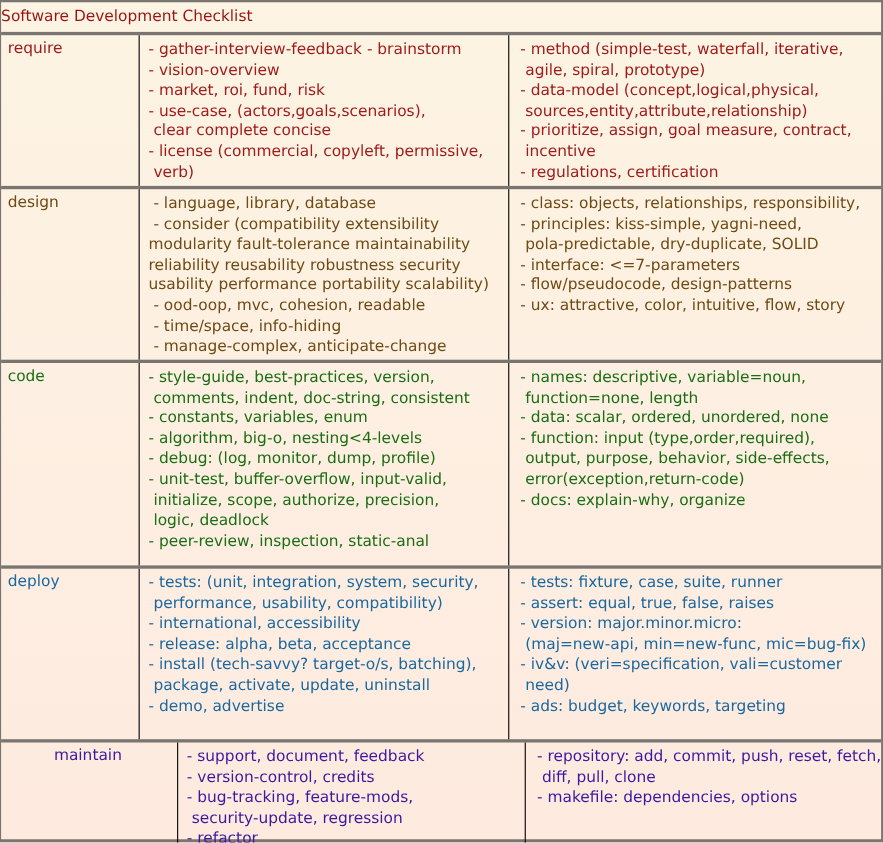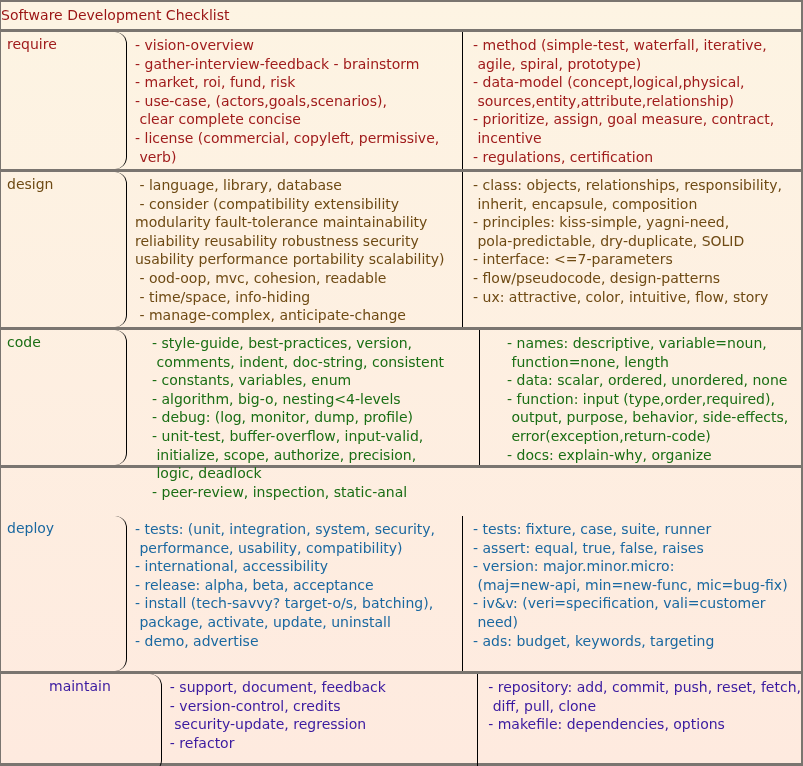--- a/index.html
+++ b/index.html
@@ -24,41 +24,41 @@
     color: #9a1414;
     border-bottom: 3px solid #7a7570;
     letter-spacing: 0;
   }
   .row {
     display: flex;
     box-sizing: border-box;
     border-bottom: 3px solid #7a7570;
   }
   .row:last-child { border-bottom: none; padding-left: 42px; }
-  .c0 { width: 126px; padding: 4px 0 0 6px; box-sizing: border-box; border-right: 1px solid #000; border-radius: 12px; }
+  .c0 { width: 126px; padding: 4px 0 0 6px; box-sizing: border-box; border-right: 1px solid #000; }
   .c1 { width: 336px; padding: 4px 0 0 8px; box-sizing: border-box; border-right: 1px solid #000; }
   .c2 { flex: 1; padding: 4px 0 0 10px; box-sizing: border-box; }
   .line { line-height: 18.6px; white-space: pre; }
   .r-require { height: 140px; color: #a01c1c; }
   .r-design { height: 158px; color: #6e4a14; }
-  .r-code { height: 138px; color: #1a6e14; gap: 17px; }
-  .r-deploy { height: 158px; color: #1a68a0; margin-top: 48px; }
+  .r-code { height: 187px; color: #1a6e14; }
+  .r-deploy { height: 158px; color: #1a68a0; }
   .r-maintain { height: 98px; color: #3a1aa0; }
 </style>
 </head>
 <body>
 
 <div class="sheet">
   <div class="title">Software Development Checklist</div>
 
   <div class="row r-require">
     <div class="c0">require</div>
     <div class="c1">
+        <div class="line">- gather-interview-feedback - brainstorm</div>
         <div class="line">- vision-overview</div>
-        <div class="line">- gather-interview-feedback - brainstorm</div>
         <div class="line">- market, roi, fund, risk</div>
         <div class="line">- use-case, (actors,goals,scenarios),</div>
         <div class="line"> clear complete concise</div>
         <div class="line">- license (commercial, copyleft, permissive,</div>
         <div class="line"> verb)</div>
       </div>
     <div class="c2">
         <div class="line">- method (simple-test, waterfall, iterative,</div>
         <div class="line"> agile, spiral, prototype)</div>
         <div class="line">- data-model (concept,logical,physical,</div>
@@ -76,21 +76,20 @@
         <div class="line"> - consider (compatibility extensibility</div>
         <div class="line">modularity fault-tolerance maintainability</div>
         <div class="line">reliability reusability robustness security</div>
         <div class="line">usability performance portability scalability)</div>
         <div class="line"> - ood-oop, mvc, cohesion, readable</div>
         <div class="line"> - time/space, info-hiding</div>
         <div class="line"> - manage-complex, anticipate-change</div>
       </div>
     <div class="c2">
         <div class="line">- class: objects, relationships, responsibility,</div>
-        <div class="line"> inherit, encapsule, composition</div>
         <div class="line">- principles: kiss-simple, yagni-need,</div>
         <div class="line"> pola-predictable, dry-duplicate, SOLID</div>
         <div class="line">- interface: &lt;=7-parameters</div>
         <div class="line">- flow/pseudocode, design-patterns</div>
         <div class="line">- ux: attractive, color, intuitive, flow, story</div>
       </div>
   </div>
 
   <div class="row r-code">
     <div class="c0">code</div>
@@ -136,20 +135,21 @@
         <div class="line"> need)</div>
         <div class="line">- ads: budget, keywords, targeting</div>
       </div>
   </div>
 
   <div class="row r-maintain">
     <div class="c0">maintain</div>
     <div class="c1">
         <div class="line">- support, document, feedback</div>
         <div class="line">- version-control, credits</div>
+        <div class="line">- bug-tracking, feature-mods,</div>
         <div class="line"> security-update, regression</div>
         <div class="line">- refactor</div>
       </div>
     <div class="c2">
         <div class="line">- repository: add, commit, push, reset, fetch,</div>
         <div class="line"> diff, pull, clone</div>
         <div class="line">- makefile: dependencies, options</div>
       </div>
   </div>
 </div>

